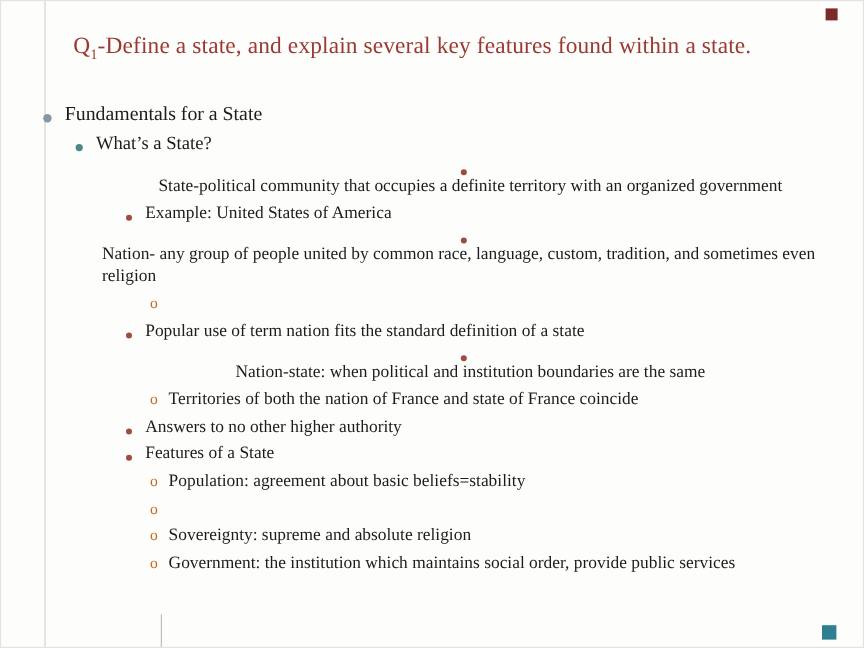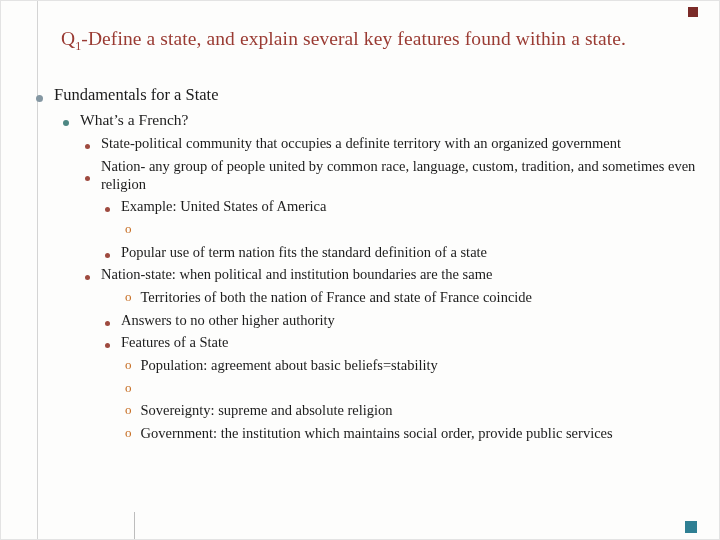--- a/index.html
+++ b/index.html
@@ -31,21 +31,21 @@
     position:absolute; left:60px; top:25px; width:570px;
     font-weight:normal; font-size:19.5px; line-height:1.32;
     color:var(--title-color,#9a3b33);
     letter-spacing:0.1px;
   }
   .title sub { font-size:0.62em; vertical-align:sub; line-height:0; }
   .list { position:absolute; left:35px; top:84px; right:20px; }
   .row { display:flex; align-items:center; margin-bottom:4.5px; }
   .lvl1 { font-size:16.5px; }
   .lvl2 { font-size:15.5px; margin-left:27px; }
-  .lvl3 { font-size:14.5px; margin-left:49px; }
+  .lvl3 { font-size:14.5px; margin-left:49px;flex-direction:column; }
   .lvl4 { font-size:14.5px; margin-left:69px; }
   .lvl5 { font-size:14.5px; margin-left:89px; }
   .txt { line-height:1.25; color:#1c1c1c; }
   .txt sup { font-size:0.62em; vertical-align:super; line-height:0; }
   .marker { flex:none; margin-right:11px; }
   .m1 { width:7px; height:7px; border-radius:50%; background:var(--bullet1,#8497a2); margin-top:7px; }
   .m2 { width:6px; height:6px; border-radius:50%; background:var(--bullet2,#4d8783); margin-top:7px; }
   .m3 { width:5px; height:5px; border-radius:50%; background:var(--bullet3,#9e4a3f); margin-top:7px; }
   .m4 { width:5px; height:5px; border-radius:50%; background:var(--bullet4,#9e4a3f); margin-top:7px; }
   .m5 { color:var(--bullet5,#c56a1e); font-size:13px; line-height:1.4; margin-right:9px; }
@@ -60,33 +60,33 @@
 
 <h1 class="title"><span>Q</span><sub>1</sub><span>-Define a state, and explain several key features found within a state.</span></h1>
 
 <div class="list">
     <div class="row lvl1">
       <span class="marker m1"></span>
       <span class="txt"><span>Fundamentals for a State</span></span>
     </div>
     <div class="row lvl2">
       <span class="marker m2"></span>
-      <span class="txt"><span>What’s a French?</span></span>
+      <span class="txt"><span>What’s a State?</span></span>
     </div>
     <div class="row lvl3">
       <span class="marker m3"></span>
       <span class="txt"><span>State-political community that occupies a definite territory with an organized government</span></span>
     </div>
+    <div class="row lvl4">
+      <span class="marker m4"></span>
+      <span class="txt"><span>Example: United States of America</span></span>
+    </div>
     <div class="row lvl3">
       <span class="marker m3"></span>
       <span class="txt"><span>Nation- any group of people united by common race, language, custom, tradition, and sometimes even religion</span></span>
-    </div>
-    <div class="row lvl4">
-      <span class="marker m4"></span>
-      <span class="txt"><span>Example: United States of America</span></span>
     </div>
     <div class="row lvl5">
       <span class="marker m5">o</span>
     </div>
     <div class="row lvl4">
       <span class="marker m4"></span>
       <span class="txt"><span>Popular use of term nation fits the standard definition of a state</span></span>
     </div>
     <div class="row lvl3">
       <span class="marker m3"></span>

